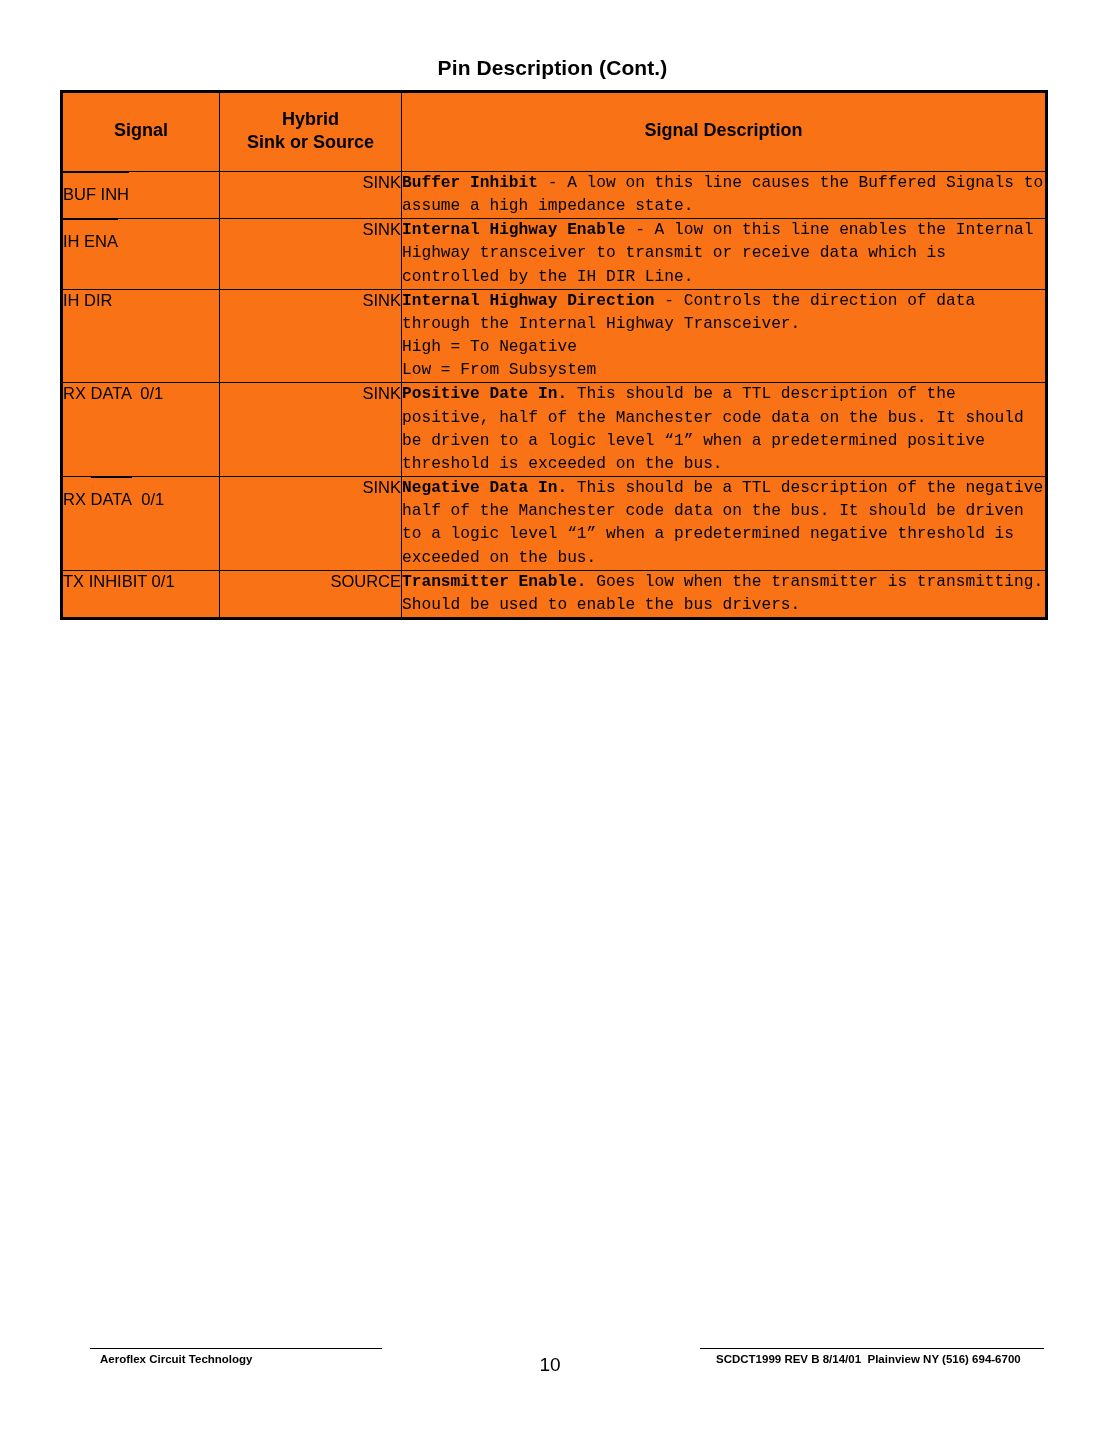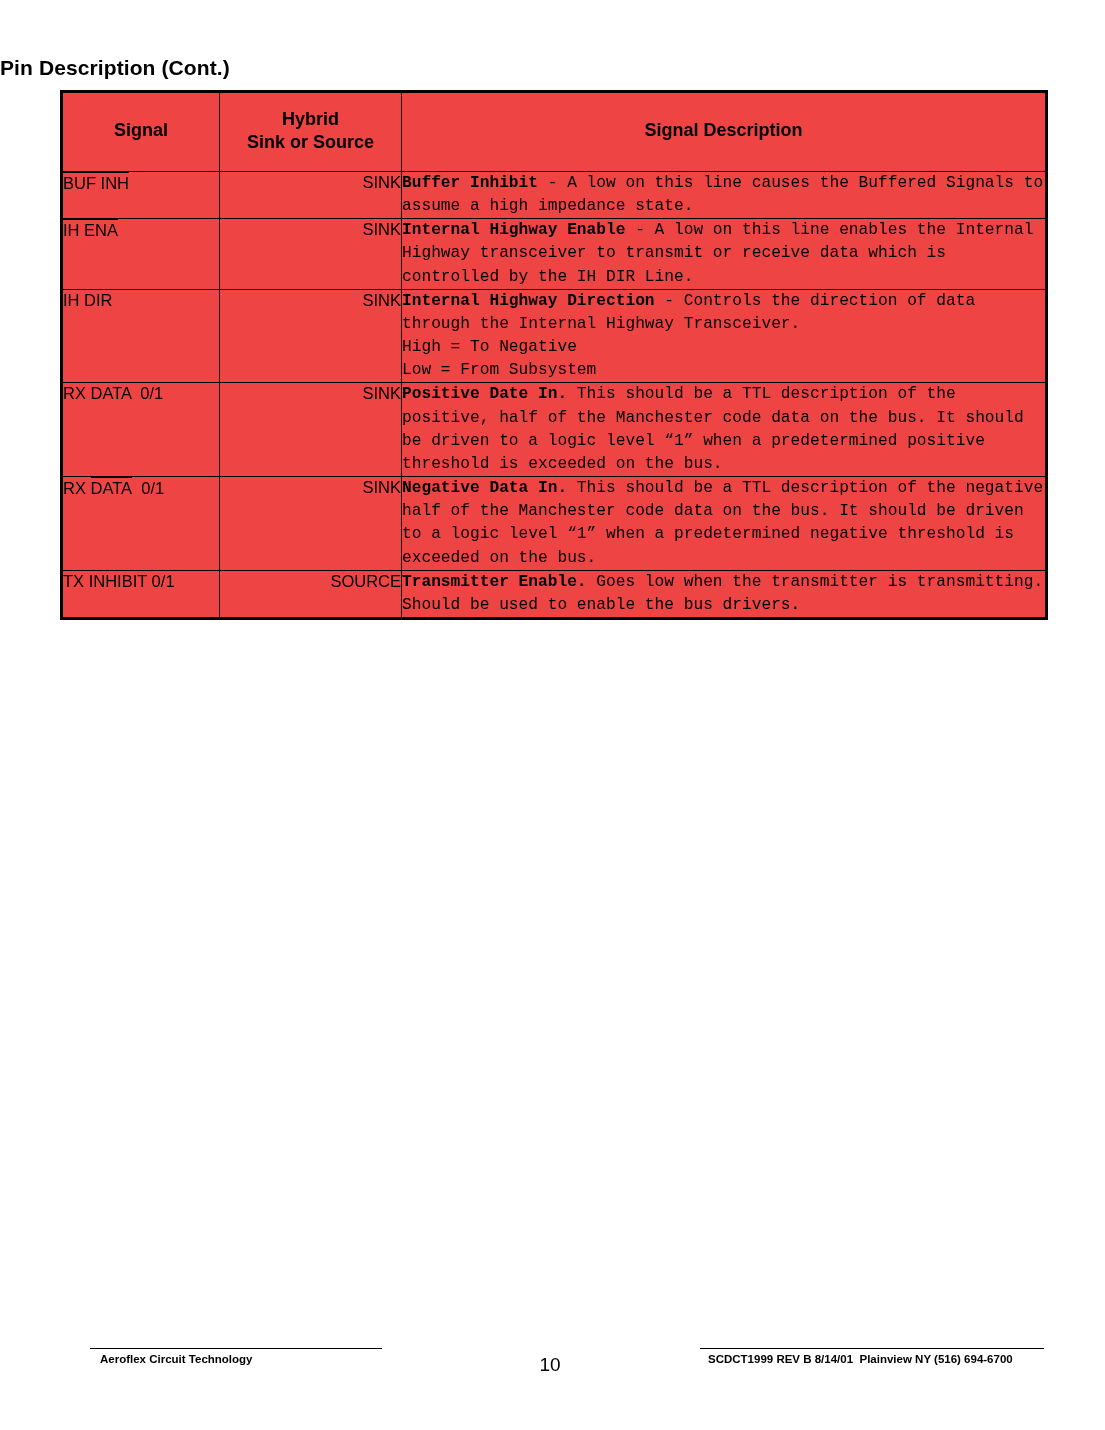--- a/index.html
+++ b/index.html
@@ -15,35 +15,36 @@
     color: #000000;
     overflow: hidden;
   }
 
   
   .page-title {
     position: absolute;
     top: 56px;
     left: 0;
     width: 1105px;
+    text-align: center;
     font-size: 21px;
     font-weight: bold;
     letter-spacing: 0.1px;
   }
 
   
   .pin-table {
     position: absolute;
     top: 90px;
     left: 60px;
     width: 985px;
     border-collapse: collapse;
     border: 3px solid #000;
     table-layout: fixed;
-    background: #ef4444;
+    background: #f97316;
   }
   .pin-table col.c-signal { width: 158px; }
   .pin-table col.c-hybrid { width: 182px; }
   .pin-table col.c-desc   { width: 645px; }
 
   .pin-table th,
   .pin-table td {
     border: 1.5px solid #000;
     vertical-align: top;
     padding: 0;
@@ -82,21 +83,21 @@
     line-height: 1.43;
     padding: 7px 10px 8px 10px;
     font-family: Liberation Mono, monospace;
   }
   .cell-desc b { font-weight: bold; }
 
   
   .ovl {
     display: inline-block;
     border-top: 1.6px solid #000;
-    padding-top: 1px;
+    padding-top: 12px;
     line-height: 1.12;
   }
 
   
   .row-h-2 .cell-signal,
   .row-h-2 .cell-hybrid,
   .row-h-2 .cell-desc { height: 38px; }
   .row-h-3 .cell-signal,
   .row-h-3 .cell-hybrid,
   .row-h-3 .cell-desc { height: 58px; }
@@ -123,21 +124,21 @@
     border-top: 1.6px solid #000;
     width: 100%;
   }
   .footer-text {
     font-size: 11.5px;
     font-weight: bold;
     padding-top: 4px;
     white-space: pre;
   }
   .footer-left .footer-text { padding-left: 10px; }
-  .footer-right .footer-text { padding-left: 8px; }
+  .footer-right .footer-text { padding-left: 8px; margin-left: 8px; }
   .footer-pageno {
     position: absolute;
     left: 505px;
     top: 6px;
     width: 90px;
     text-align: center;
     font-size: 19px;
   }
 </style>
 </head>

